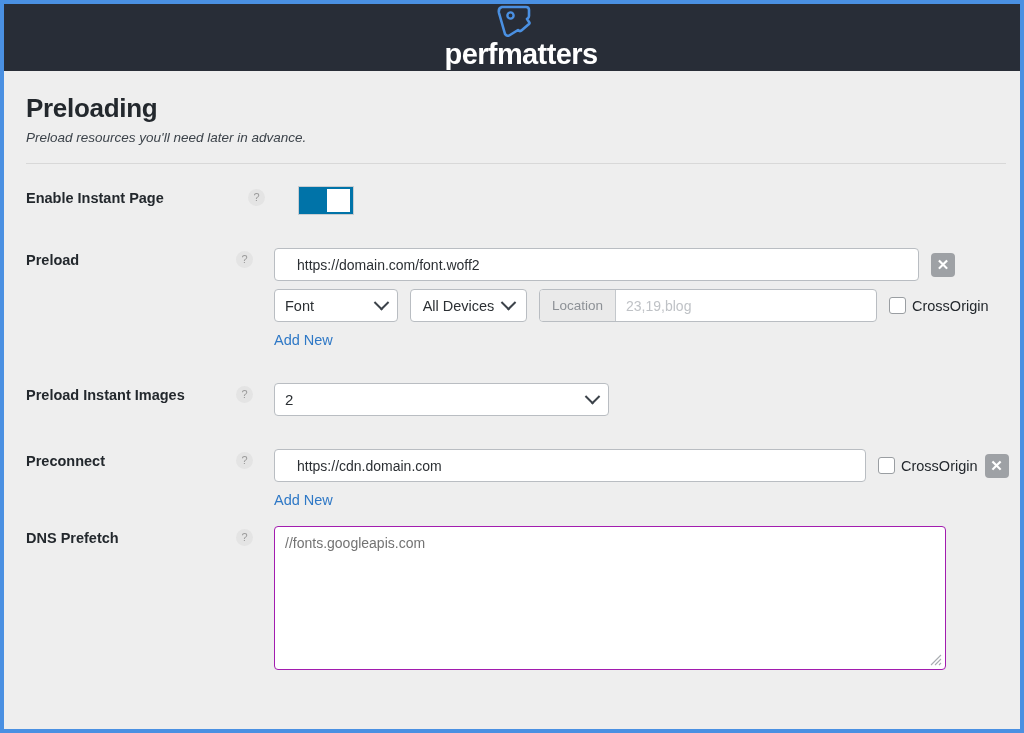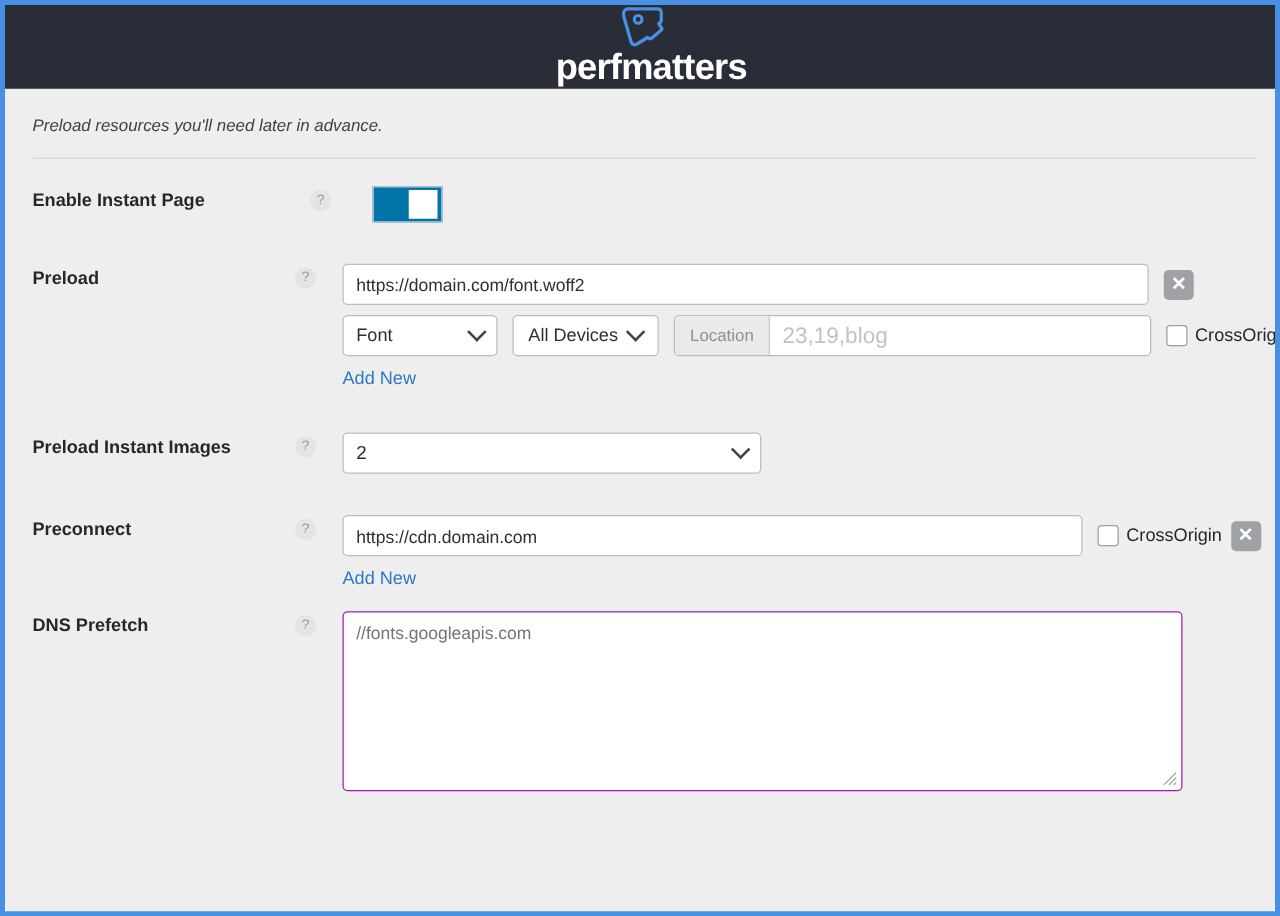--- a/index.html
+++ b/index.html
@@ -105,21 +105,21 @@
 
   
   .txt {
     height: 33px;
     border: 1px solid #b9bdc2;
     border-radius: 4px;
     background: #ffffff;
     font-size: 14px;
     font-family: "Liberation Sans", sans-serif;
     color: #2b2f33;
-    padding: 0 10px;
+    padding: 0 22px;
     outline: none;
   }
   .txt::placeholder { color: #b3b6ba; }
   .preload-url { width: 645px; }
   .preconnect-url { width: 592px; }
 
   .xbtn {
     width: 24px; height: 24px;
     background: #9ea1a5;
     border: none;
@@ -166,37 +166,37 @@
   }
 
   
   .prefixed {
     display: flex;
     height: 33px;
     border: 1px solid #b9bdc2;
     border-radius: 4px;
     background: #ffffff;
     overflow: hidden;
-    width: 382px;
+    width: 338px;
   }
   .prefix-label {
     background: #eaeaea;
     color: #8d9196;
     font-size: 13.5px;
     display: flex;
     align-items: center;
     padding: 0 12px;
     border-right: 1px solid #c4c8cc;
     flex: 0 0 auto;
   }
   .prefix-input {
     border: none;
     outline: none;
     flex: 1 1 auto;
-    font-size: 18px;
+    font-size: 14px;
     font-family: "Liberation Sans", sans-serif;
     color: #6d28d9;
     padding: 0 10px;
     background: transparent;
   }
   .prefix-input::placeholder { color: #bfc2c6; }
 
   
   .cbwrap { display: flex; align-items: center; cursor: pointer; }
   .cbox {
@@ -260,20 +260,21 @@
 
   <div class="header">
     <svg class="logo-mark" viewBox="0 0 38 34" aria-hidden="true">
       <path d="M6 3 H30 Q33 3 33 6 L33 12 Q33 14 31 15 L33 18 Q34 19 33 20 L26 26 Q24 28 22 26 L14 31 Q11 33 9 30 L3 9 Q2 4 6 3 Z" fill="none" stroke="#4a90e2" stroke-width="2.6" stroke-linejoin="round"></path>
       <circle cx="14.5" cy="11.5" r="3.1" fill="none" stroke="#4a90e2" stroke-width="2.4"></circle>
     </svg>
     <span class="logo-text">perfmatters</span>
   </div>
 
   <div class="titlewrap">
+    <h1 class="page-title">Preloading</h1>
     <p class="page-sub">Preload resources you'll need later in advance.</p>
   </div>
   <div class="divider"></div>
 
   <div class="row sp-instant">
     <div class="row-label">Enable Instant Page</div>
     <div class="help">?</div>
     <div class="row-field">
       <div class="toggle" role="switch" aria-checked="true">
         <div class="toggle-knob"></div>

